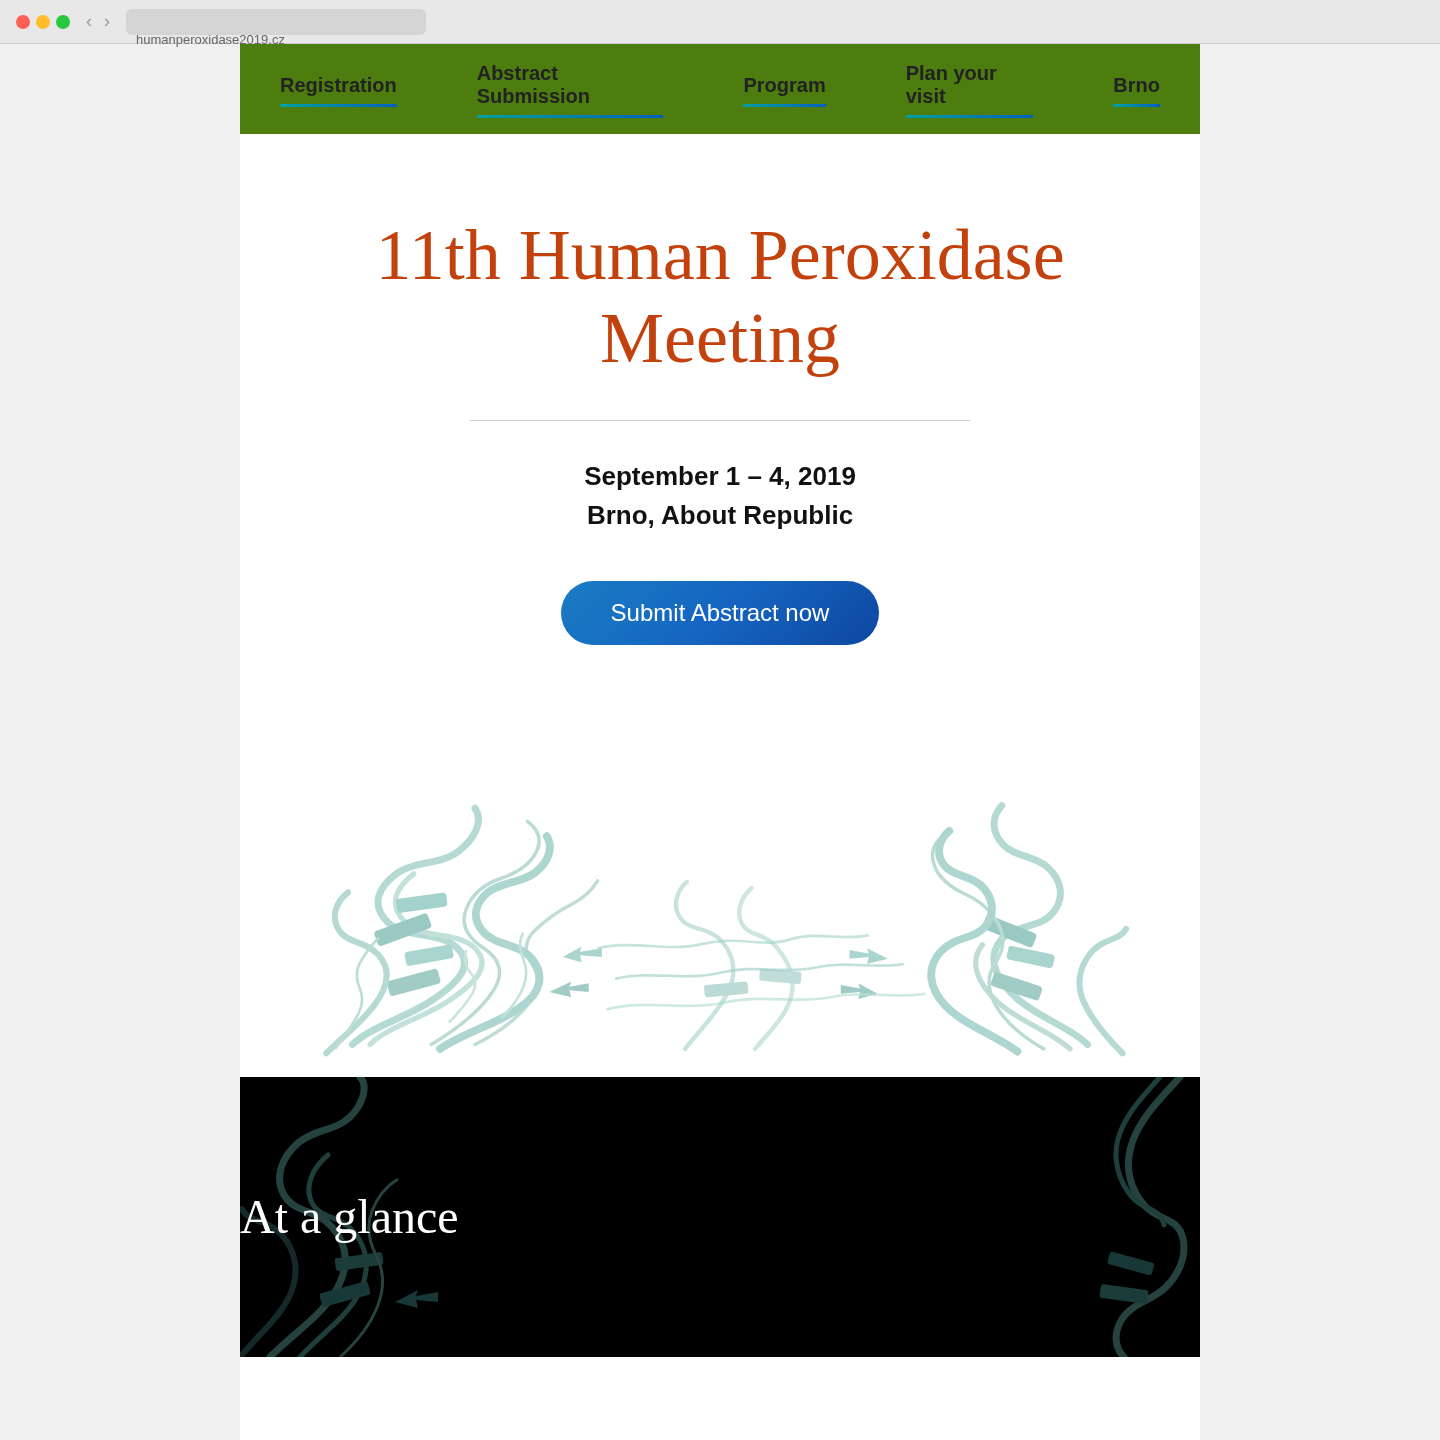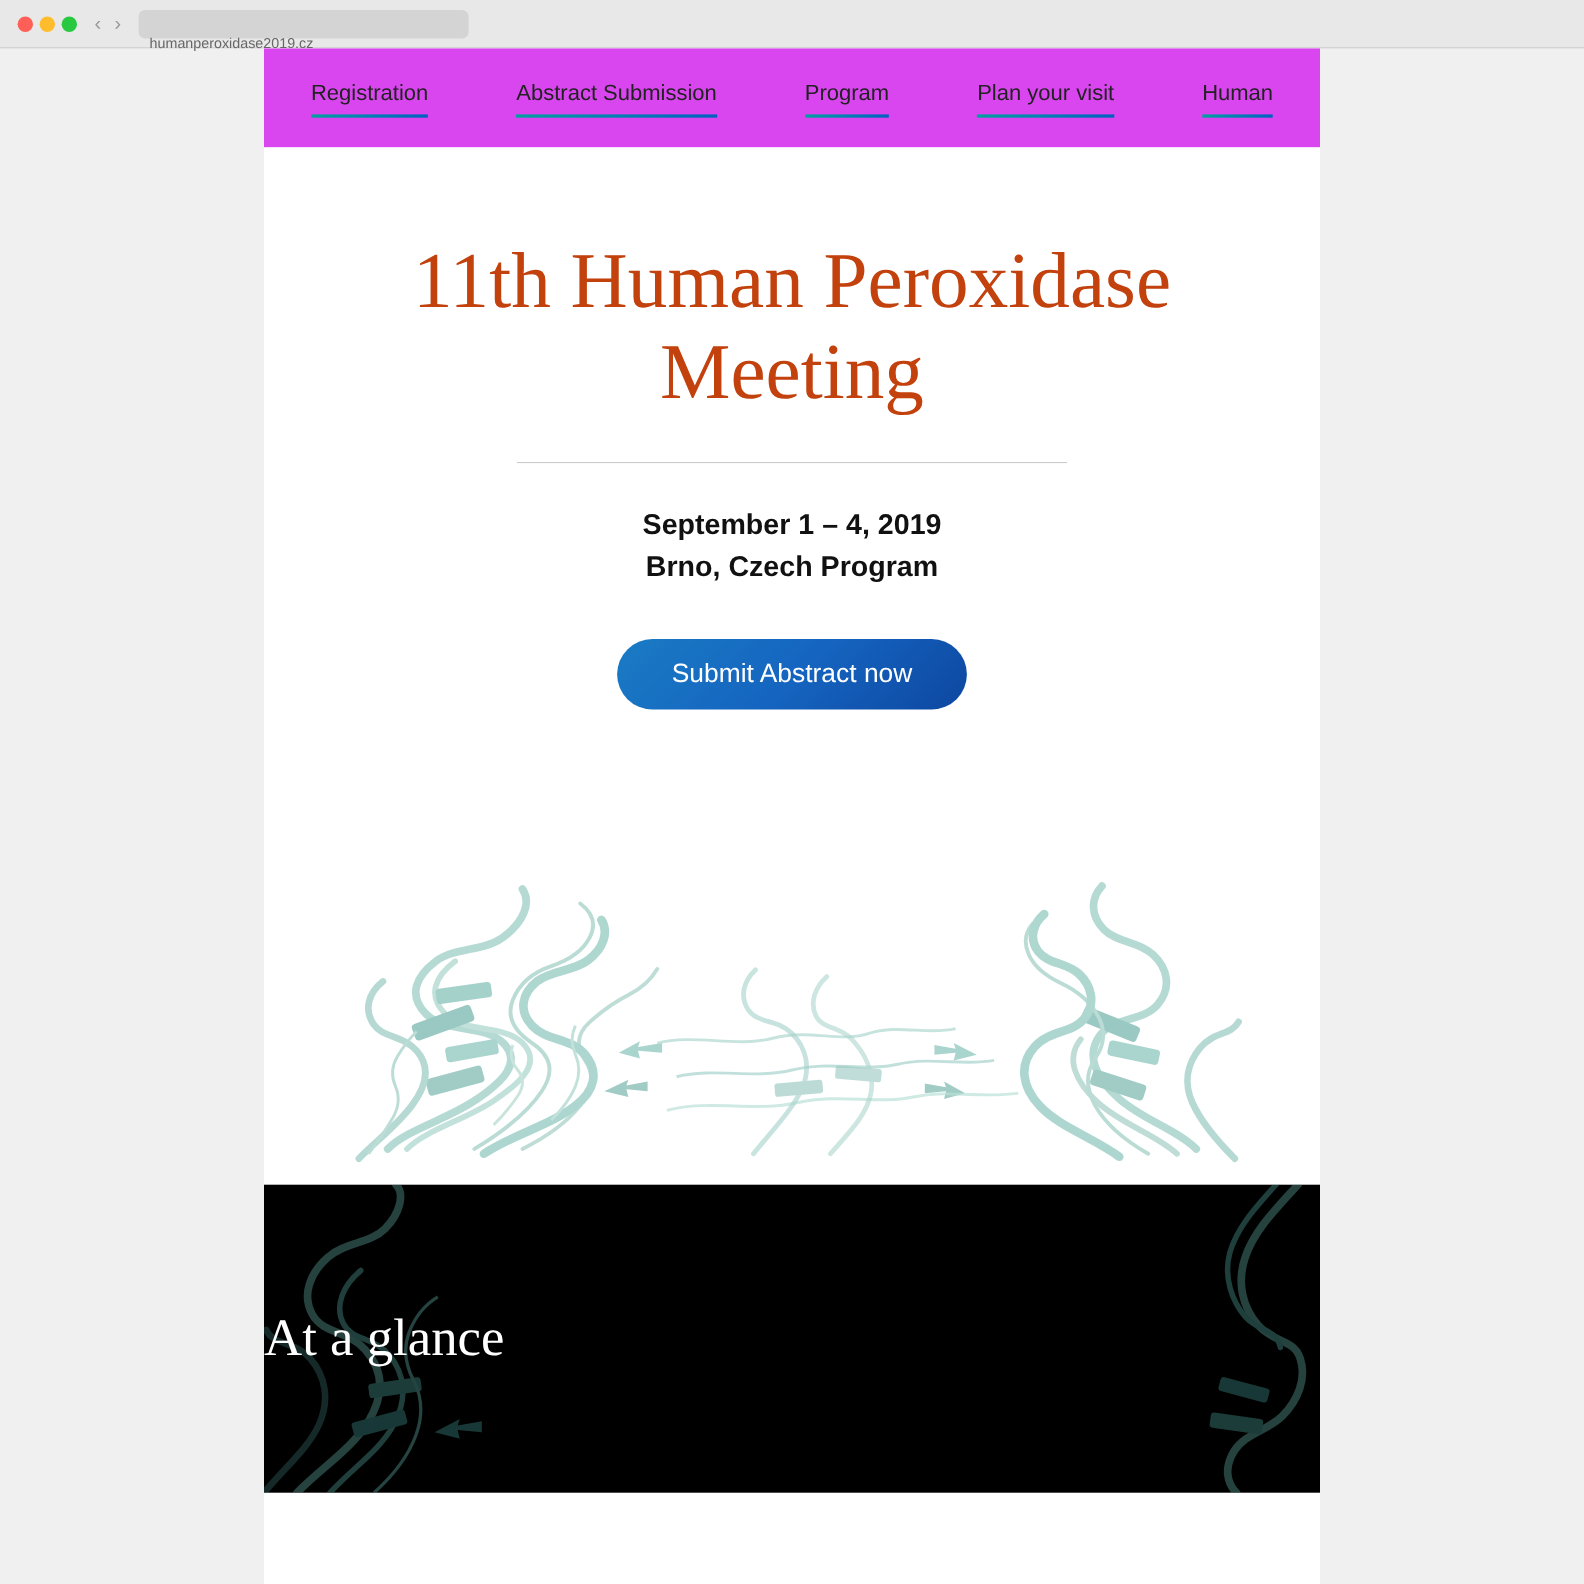--- a/index.html
+++ b/index.html
@@ -81,28 +81,29 @@
     }
 
     .page-container {
       width: 960px;
       background: white;
       position: relative;
     }
 
     
     .main-nav {
-      background: #d946ef;
+      background: #4d7c0f;
       padding: 0 40px;
       height: 90px;
       display: flex;
       align-items: center;
       justify-content: center;
       gap: 80px;
       border-bottom: none;
+      font-weight: bold;
     }
 
     .nav-item {
       text-decoration: none;
       color: #222;
       font-size: 20px;
       font-family: -apple-system, BlinkMacSystemFont, 'Helvetica Neue', sans-serif;
       padding-bottom: 6px;
       border-bottom: 2px solid transparent;
       cursor: pointer;
@@ -268,28 +269,28 @@
 </div>
 
 <div class="page-wrapper">
   <div class="page-container">
 
     <nav class="main-nav">
       <a class="nav-item nav-item-registration">Registration</a>
       <a class="nav-item nav-item-abstract">Abstract Submission</a>
       <a class="nav-item nav-item-program">Program</a>
       <a class="nav-item nav-item-plan">Plan your visit</a>
-      <a class="nav-item nav-item-about">Human</a>
+      <a class="nav-item nav-item-about">Brno</a>
     </nav>
 
     <div class="hero-section">
       <h1 class="hero-title">11th Human Peroxidase Meeting</h1>
       <div class="divider"></div>
       <p class="event-date">September 1 – 4, 2019</p>
-      <p class="event-location">Brno, Czech Program</p>
+      <p class="event-location">Brno, About Republic</p>
       <button class="submit-btn">Submit Abstract now</button>
 
       
       <div class="protein-illustration">
         <svg class="protein-svg" viewBox="0 0 960 380" xmlns="http://www.w3.org/2000/svg">
 
           <g opacity="0.85">
 
             <path d="M 60 370 C 80 350, 120 340, 150 320 C 180 300, 200 280, 180 260 C 160 240, 120 250, 100 230 C 80 210, 90 190, 110 175 C 130 160, 160 165, 180 150 C 200 135, 210 115, 200 100" fill="none" stroke="#a8d4cc" stroke-width="8" stroke-linecap="round"></path>
             <path d="M 80 370 C 100 350, 140 340, 170 320 C 200 300, 220 280, 200 260 C 180 240, 140 250, 120 230 C 100 210, 110 190, 130 175" fill="none" stroke="#b8dcd4" stroke-width="6" stroke-linecap="round"></path>

